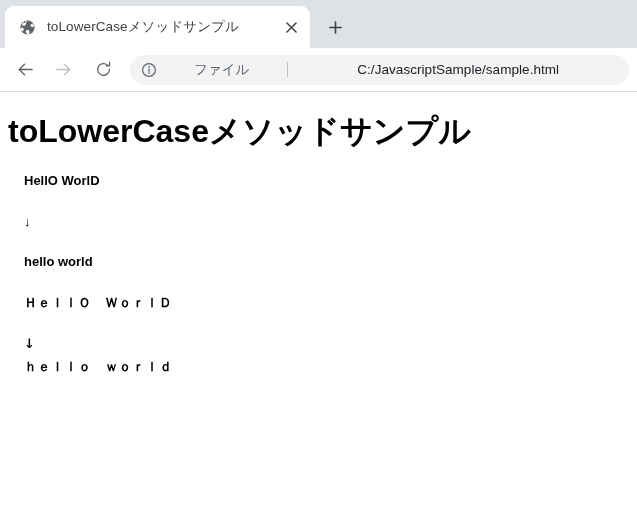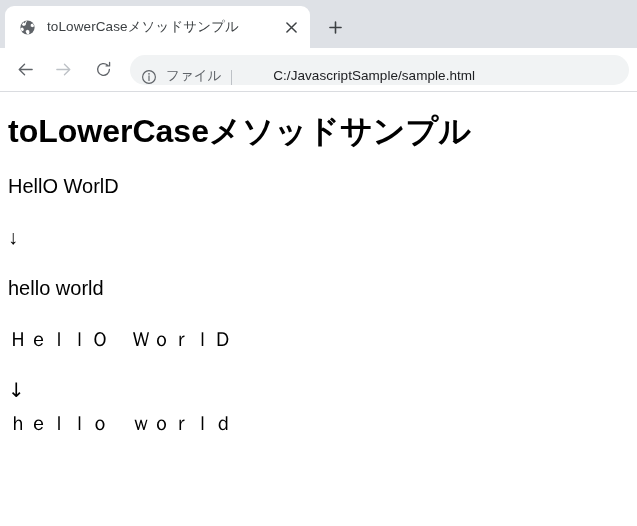--- a/index.html
+++ b/index.html
@@ -116,24 +116,25 @@
   }
   .nav-btn.forward { margin-right: 10px; }
   .nav-btn.reload  { margin-right: 12px; }
 
   .omnibox {
     flex: 1 1 auto;
     height: 30px;
     background: #f1f3f4;
     border-radius: 15px;
     display: flex;
-    align-items: flex-end;
+    align-items: center;
     padding: 0 14px 0 11px;
     box-sizing: border-box;
     min-width: 0;
+    gap: 28px;
   }
 
   .info-icon {
     width: 16px;
     height: 16px;
     flex: 0 0 16px;
     margin-right: 9px;
     display: block;
   }
 
@@ -188,23 +189,23 @@
 
   .page h2 {
     font-size: 20px;
     font-weight: bold;
     margin: 34px 0 0 0;
     padding: 0;
     line-height: 1.2;
   }
 
   .page p {
-    font-size: 20px;
-    font-weight: normal;
-    margin: 22px 0 0 0;
+    font-size: 13px;
+    font-weight: bold;
+    margin: 22px 0 0 16px;
     padding: 0;
     line-height: 1.45;
     color: #000000;
   }
 
   .arrow-line {
     font-size: 17.5px;
     line-height: 1.1;
     margin: 2px 0 0 0;
     color: #21536b;

